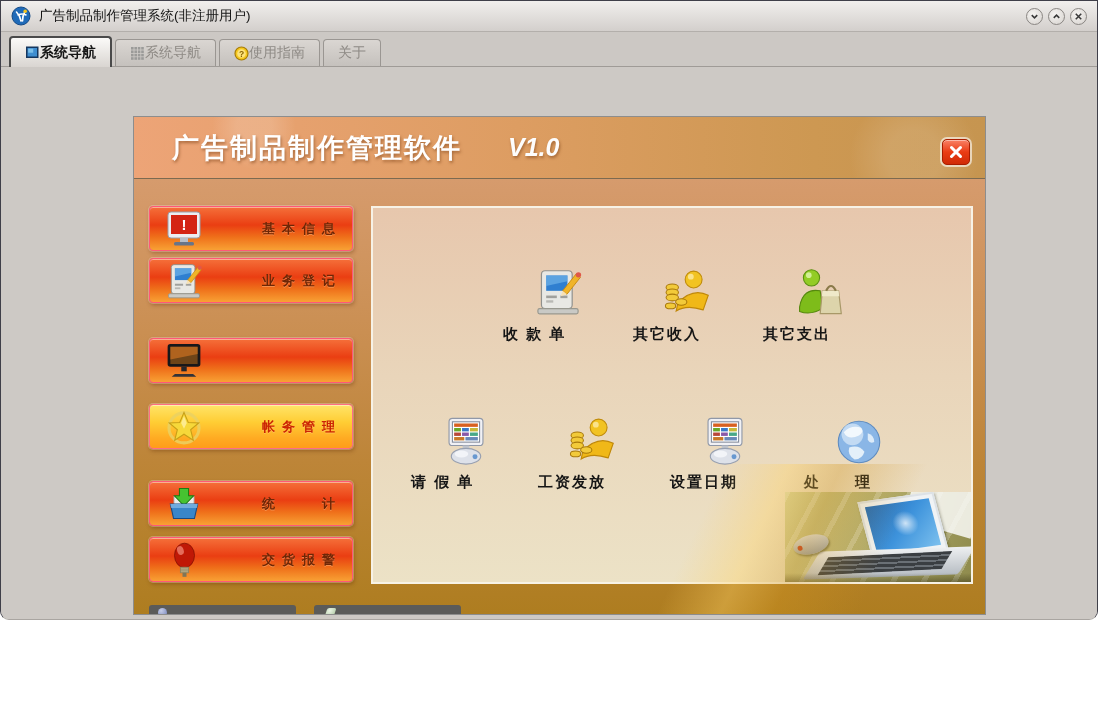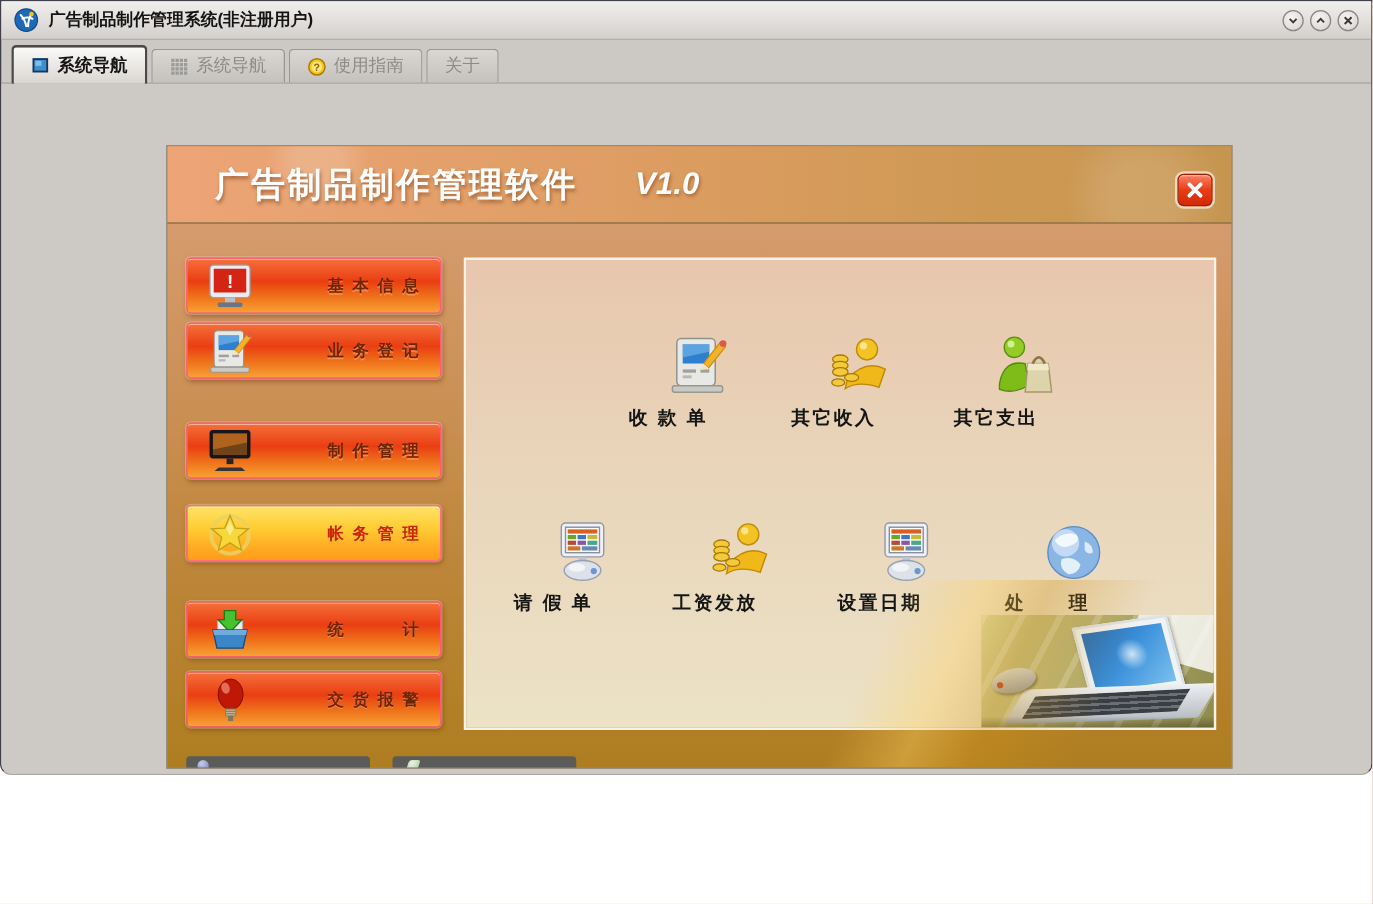--- a/index.html
+++ b/index.html
@@ -7,31 +7,31 @@
     font-family:"Liberation Sans","DejaVu Sans",sans-serif; overflow:hidden; }
 
   
   .app-window { position:absolute; left:0; top:0; width:1098px; height:620px;
     background:#ccc8c4; border:1px solid #3f3f49; border-bottom:1px solid #a9a5a1;
     border-radius:0 0 9px 9px; overflow:hidden; }
 
   .titlebar { height:31px; background:linear-gradient(#f1efed,#d3cfcc);
     border-bottom:1px solid #b3afab; display:flex; align-items:center; padding:0 10px; }
   .app-logo { width:20px; height:20px; margin-right:8px; flex:none; }
-  .win-title { font-size:13.5px; font-weight:bold; color:#141414; flex:1; }
+  .win-title { font-size:13.5px; font-weight:normal; color:#141414; flex:1; }
   .win-controls { display:flex; align-items:center; }
   .winbtn { width:17px; height:17px; border-radius:50%; margin-left:5px;
     background:radial-gradient(circle at 40% 35%,#f6f4f2,#d6d2ce);
     border:1px solid #8a8683; display:flex; align-items:center; justify-content:center;
     cursor:pointer; padding:0; }
 
   
   .tabbar { height:35px; display:flex; align-items:flex-end; padding-left:8px;
     border-bottom:1px solid #9f9b97; }
-  .tab { display:flex; align-items:center; gap:6px; height:27px; padding:0 14px;
+  .tab { display:flex; align-items:center; gap:0; height:27px; padding:0 14px;
     margin-right:3px; background:linear-gradient(#dad6d2,#c5c1bd);
     border:1px solid #9a9692; border-bottom:none; border-radius:4px 4px 0 0;
     font-size:14px; color:#8e8a85; cursor:pointer; position:relative; }
   .tab.active { height:31px; background:linear-gradient(#fbfaf8,#d9d5d1);
     border:2px solid #4a4a4a; border-bottom:none; color:#161616; font-weight:bold;
     z-index:2; margin-bottom:-1px; }
   .tabicon { width:15px; height:15px; flex:none; }
 
   
   .workspace { position:relative; height:553px; background:#cdc9c5; }
@@ -259,21 +259,20 @@
         <button class="side-btn" style="top:159px">
           <span class="sicon">
             <svg viewBox="0 0 44 40" width="40" height="37">
               <rect x="4" y="3" width="36" height="25" rx="3" fill="#17171a"></rect>
               <rect x="7" y="6" width="30" height="19" fill="#6e4418"></rect>
               <path d="M7 6 h30 v8 l-30 6 z" fill="#c06c20" opacity=".8"></path>
               <rect x="19" y="28" width="6" height="5" fill="#26262a"></rect>
               <path d="M12 36 h20 l3.5 3 h-27 z" fill="#333338"></path>
             </svg>
           </span>
-          <span class="slabel">制作管理</span>
         </button>
 
         <button class="side-btn hl" style="top:225px">
           <span class="sicon">
             <svg viewBox="0 0 44 44" width="40" height="40">
               <circle cx="22" cy="23" r="16.5" fill="none" stroke="#ead163" stroke-width="3.4" opacity=".85"></circle>
               <polygon points="22,6 26.7,17 38.2,17.6 29.3,25 32.2,36.6 22,30 11.8,36.6 14.7,25 5.8,17.6 17.3,17" fill="#f6d83a" stroke="#c8a018" stroke-width="1.2"></polygon>
               <polygon points="22,10 25,17.5 22,24 18.8,17.5" fill="#fdeb8e"></polygon>
             </svg>
           </span>

